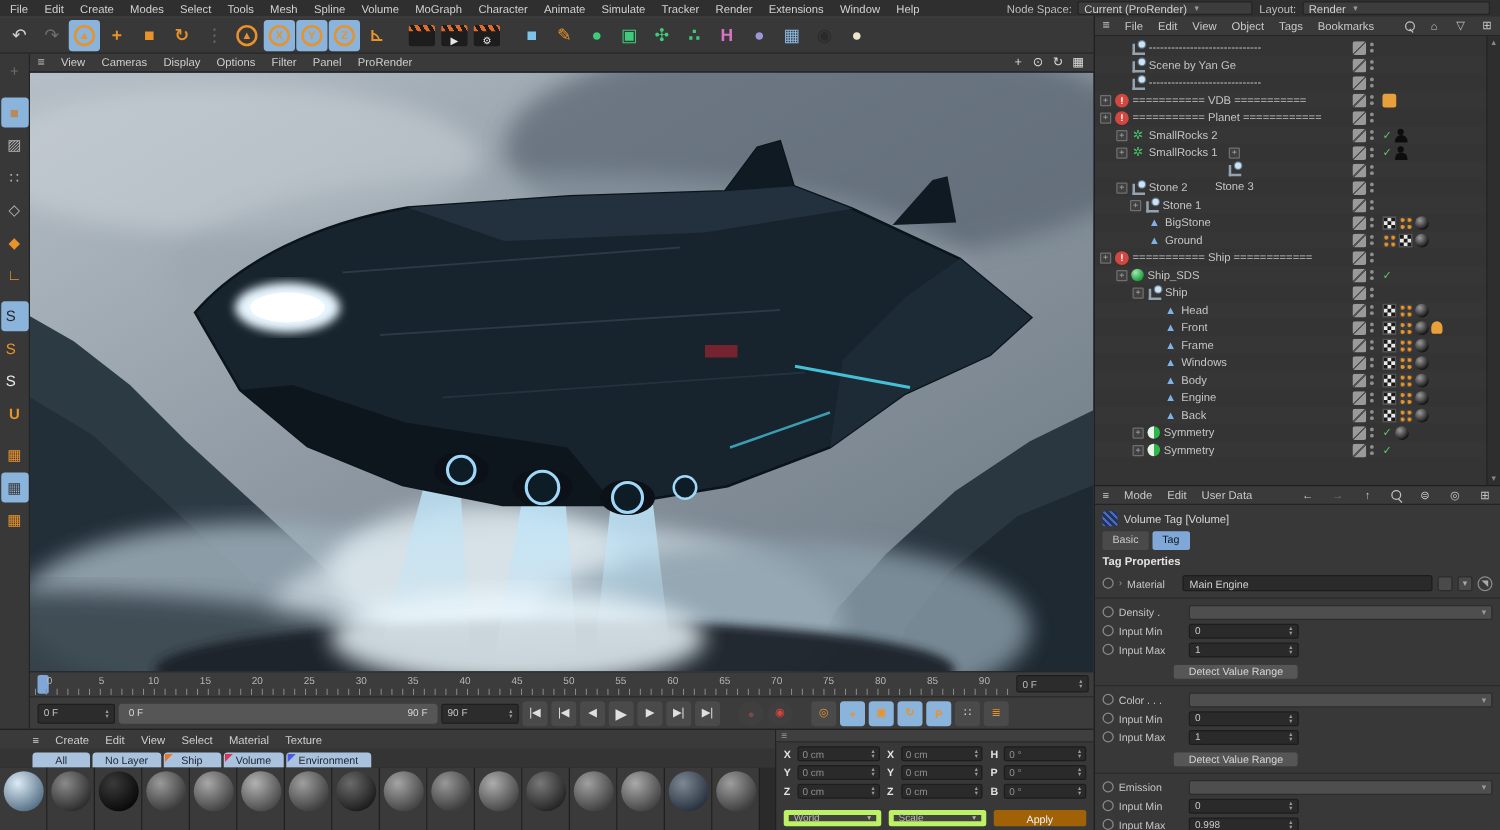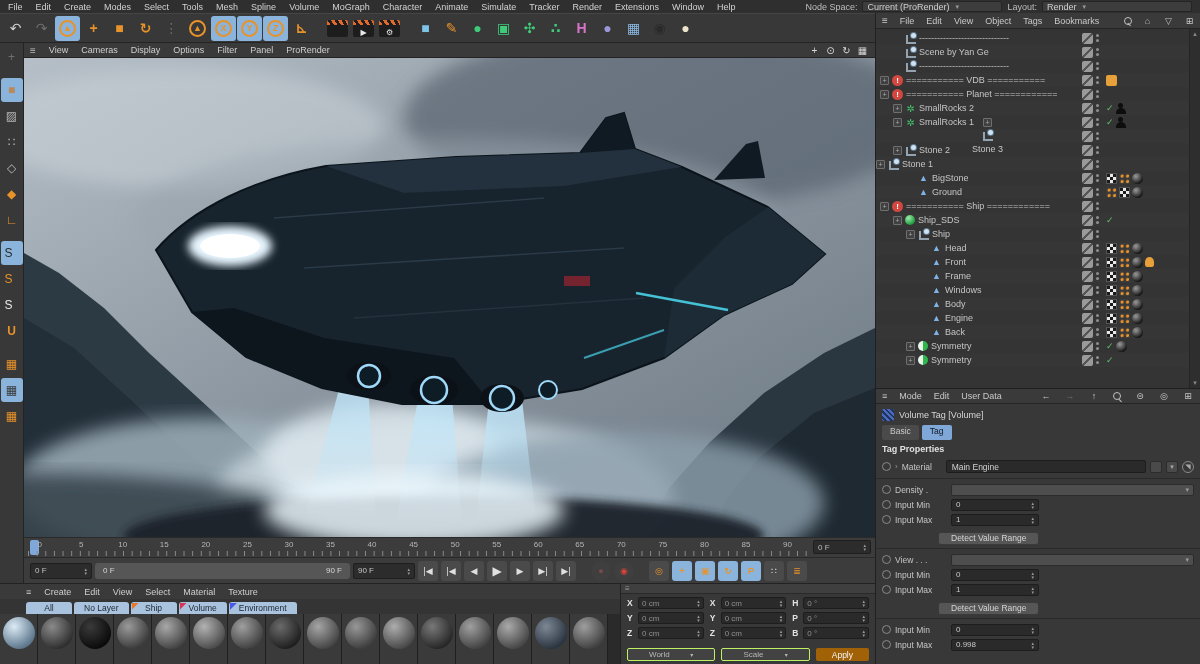--- a/index.html
+++ b/index.html
@@ -90,22 +90,22 @@
   .mthumb .ball { position:absolute; left:3px; top:3px; width:32px; height:32px; border-radius:50%; }
 
   .coordzone { flex:1; background:#383838; border-left:1px solid #222; display:flex; flex-direction:column; font-size:8.5px; }
   .coordhead { height:10px; background:#3f3f3f; border-bottom:1px solid #2a2a2a; display:flex; align-items:center; padding:0 4px; color:#9a9a9a; font-size:8px;}
   .coordgrid { flex:1; display:grid; grid-template-columns:1fr 1fr 1fr; gap:1px 6px; padding:2px 6px; align-content:start; }
   .crow { display:flex; align-items:center; gap:3px; height:14px; }
   .clabel { width:8px; color:#e3e3e3; font-weight:bold; }
   .cinput { flex:1; height:12px; background:#2a2a2a; border:1px solid #1d1d1d; border-radius:2px; color:#8f8f8f;
     display:flex; align-items:center; justify-content:space-between; padding:0 3px; font-size:8px; }
   .coordfoot { display:flex; gap:6px; padding:1px 6px 3px 6px; align-items:center; }
-  .cdrop { flex:1; height:13px; background:#424242; border:1px solid #bef264; border-radius:2px; color:#b8b8b8;
-    display:flex; align-items:center; justify-content:space-between; padding:0 21px; font-size:8px; }
+  .cdrop { flex:1; height:13px; background:#424242; border:4px solid #bef264; border-radius:2px; color:#b8b8b8;
+    display:flex; align-items:center; justify-content:space-between; padding:0 4px; font-size:8px; }
   .capply { flex:1.2; height:13px; background:#a16207; border-radius:2px; color:#f2f5f8; display:flex;
     align-items:center; justify-content:center; font-size:8.5px; }
 
   
   .right { position:absolute; left:875px; top:13px; width:325px; height:651px; background:#343434;
     border-left:1px solid #202020; display:flex; flex-direction:column; }
   .ommenu { height:16px; background:#3a3a3a; border-bottom:1px solid #242424; display:flex; align-items:center;
     gap:12px; padding:0 6px; font-size:9px; }
   .ommenu .burger { font-size:10px; }
   .omspacer { flex:1; }
@@ -832,21 +832,21 @@
             <span class="oico ico-null"></span>
             <span class="oname">Stone 2</span>
           </div>
           <div class="oright">
             <span class="oedit"></span>
             <span class="rowdots"></span>
             <div class="otags"></div>
           </div>
         </div>
         <div class="orow">
-          <div class="oleft" style="">
+          <div class="oleft" style=" margin-left: 28px;">
             <span class="oexp">+</span>
             <span class="oico ico-null"></span>
             <span class="oname">Stone 1</span>
           </div>
           <div class="oright">
             <span class="oedit"></span>
             <span class="rowdots"></span>
             <div class="otags"></div>
           </div>
         </div>
@@ -1128,21 +1128,21 @@
               <span class="stepper">
                 <span>▴</span>
                 <span>▾</span>
               </span>
             </span>
           </div>
           <div><span class="abtn">Detect Value Range</span></div>
           <div class="asep"></div>
           <div class="arow">
             <span class="aradio"></span>
-            <span class="alabel">View . . .</span>
+            <span class="alabel">Color . . .</span>
             <span class="adrop">
               <span>▾</span>
             </span>
           </div>
           <div class="arow">
             <span class="aradio"></span>
             <span class="alabel">Input Min</span>
             <span class="ainput">
               <span>0</span>
               <span class="stepper">
@@ -1159,20 +1159,27 @@
               <span class="stepper">
                 <span>▴</span>
                 <span>▾</span>
               </span>
             </span>
           </div>
           <div><span class="abtn">Detect Value Range</span></div>
           <div class="asep"></div>
           <div class="arow">
             <span class="aradio"></span>
+            <span class="alabel">Emission</span>
+            <span class="adrop">
+              <span>▾</span>
+            </span>
+          </div>
+          <div class="arow">
+            <span class="aradio"></span>
             <span class="alabel">Input Min</span>
             <span class="ainput">
               <span>0</span>
               <span class="stepper">
                 <span>▴</span>
                 <span>▾</span>
               </span>
             </span>
           </div>
           <div class="arow">

